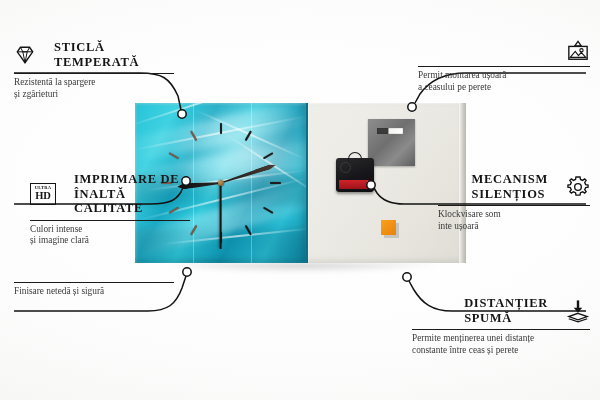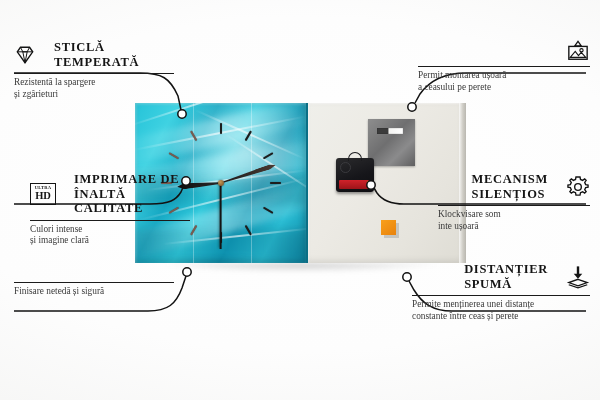--- a/index.html
+++ b/index.html
@@ -170,21 +170,21 @@
   svg.connector { position: absolute; overflow: visible; pointer-events: none; }
   svg.connector path { fill: none; stroke: #121212; stroke-width: 1.5; }
   svg.connector circle { fill: #ffffff; stroke: #121212; stroke-width: 1.5; }
 
   
   #co-glass   { left: 14px;  top: 40px;  width: 160px; }
   #co-print   { left: 30px;  top: 172px; width: 160px; }
   #co-edges   { left: 14px;  top: 278px; width: 160px; }
   #co-hooks   { right: 10px; top: 40px;  width: 172px; }
   #co-mech    { right: 10px; top: 172px; width: 152px; }
-  #co-spacer  { right: 10px; top: 262px; width: 178px; }
+  #co-spacer  { right: 10px; top: 296px; width: 178px; }
 </style>
 </head>
 <body>
 
 <div id="stage">
 
   <div class="shadow-under"></div>
 
   <div id="product">
 

